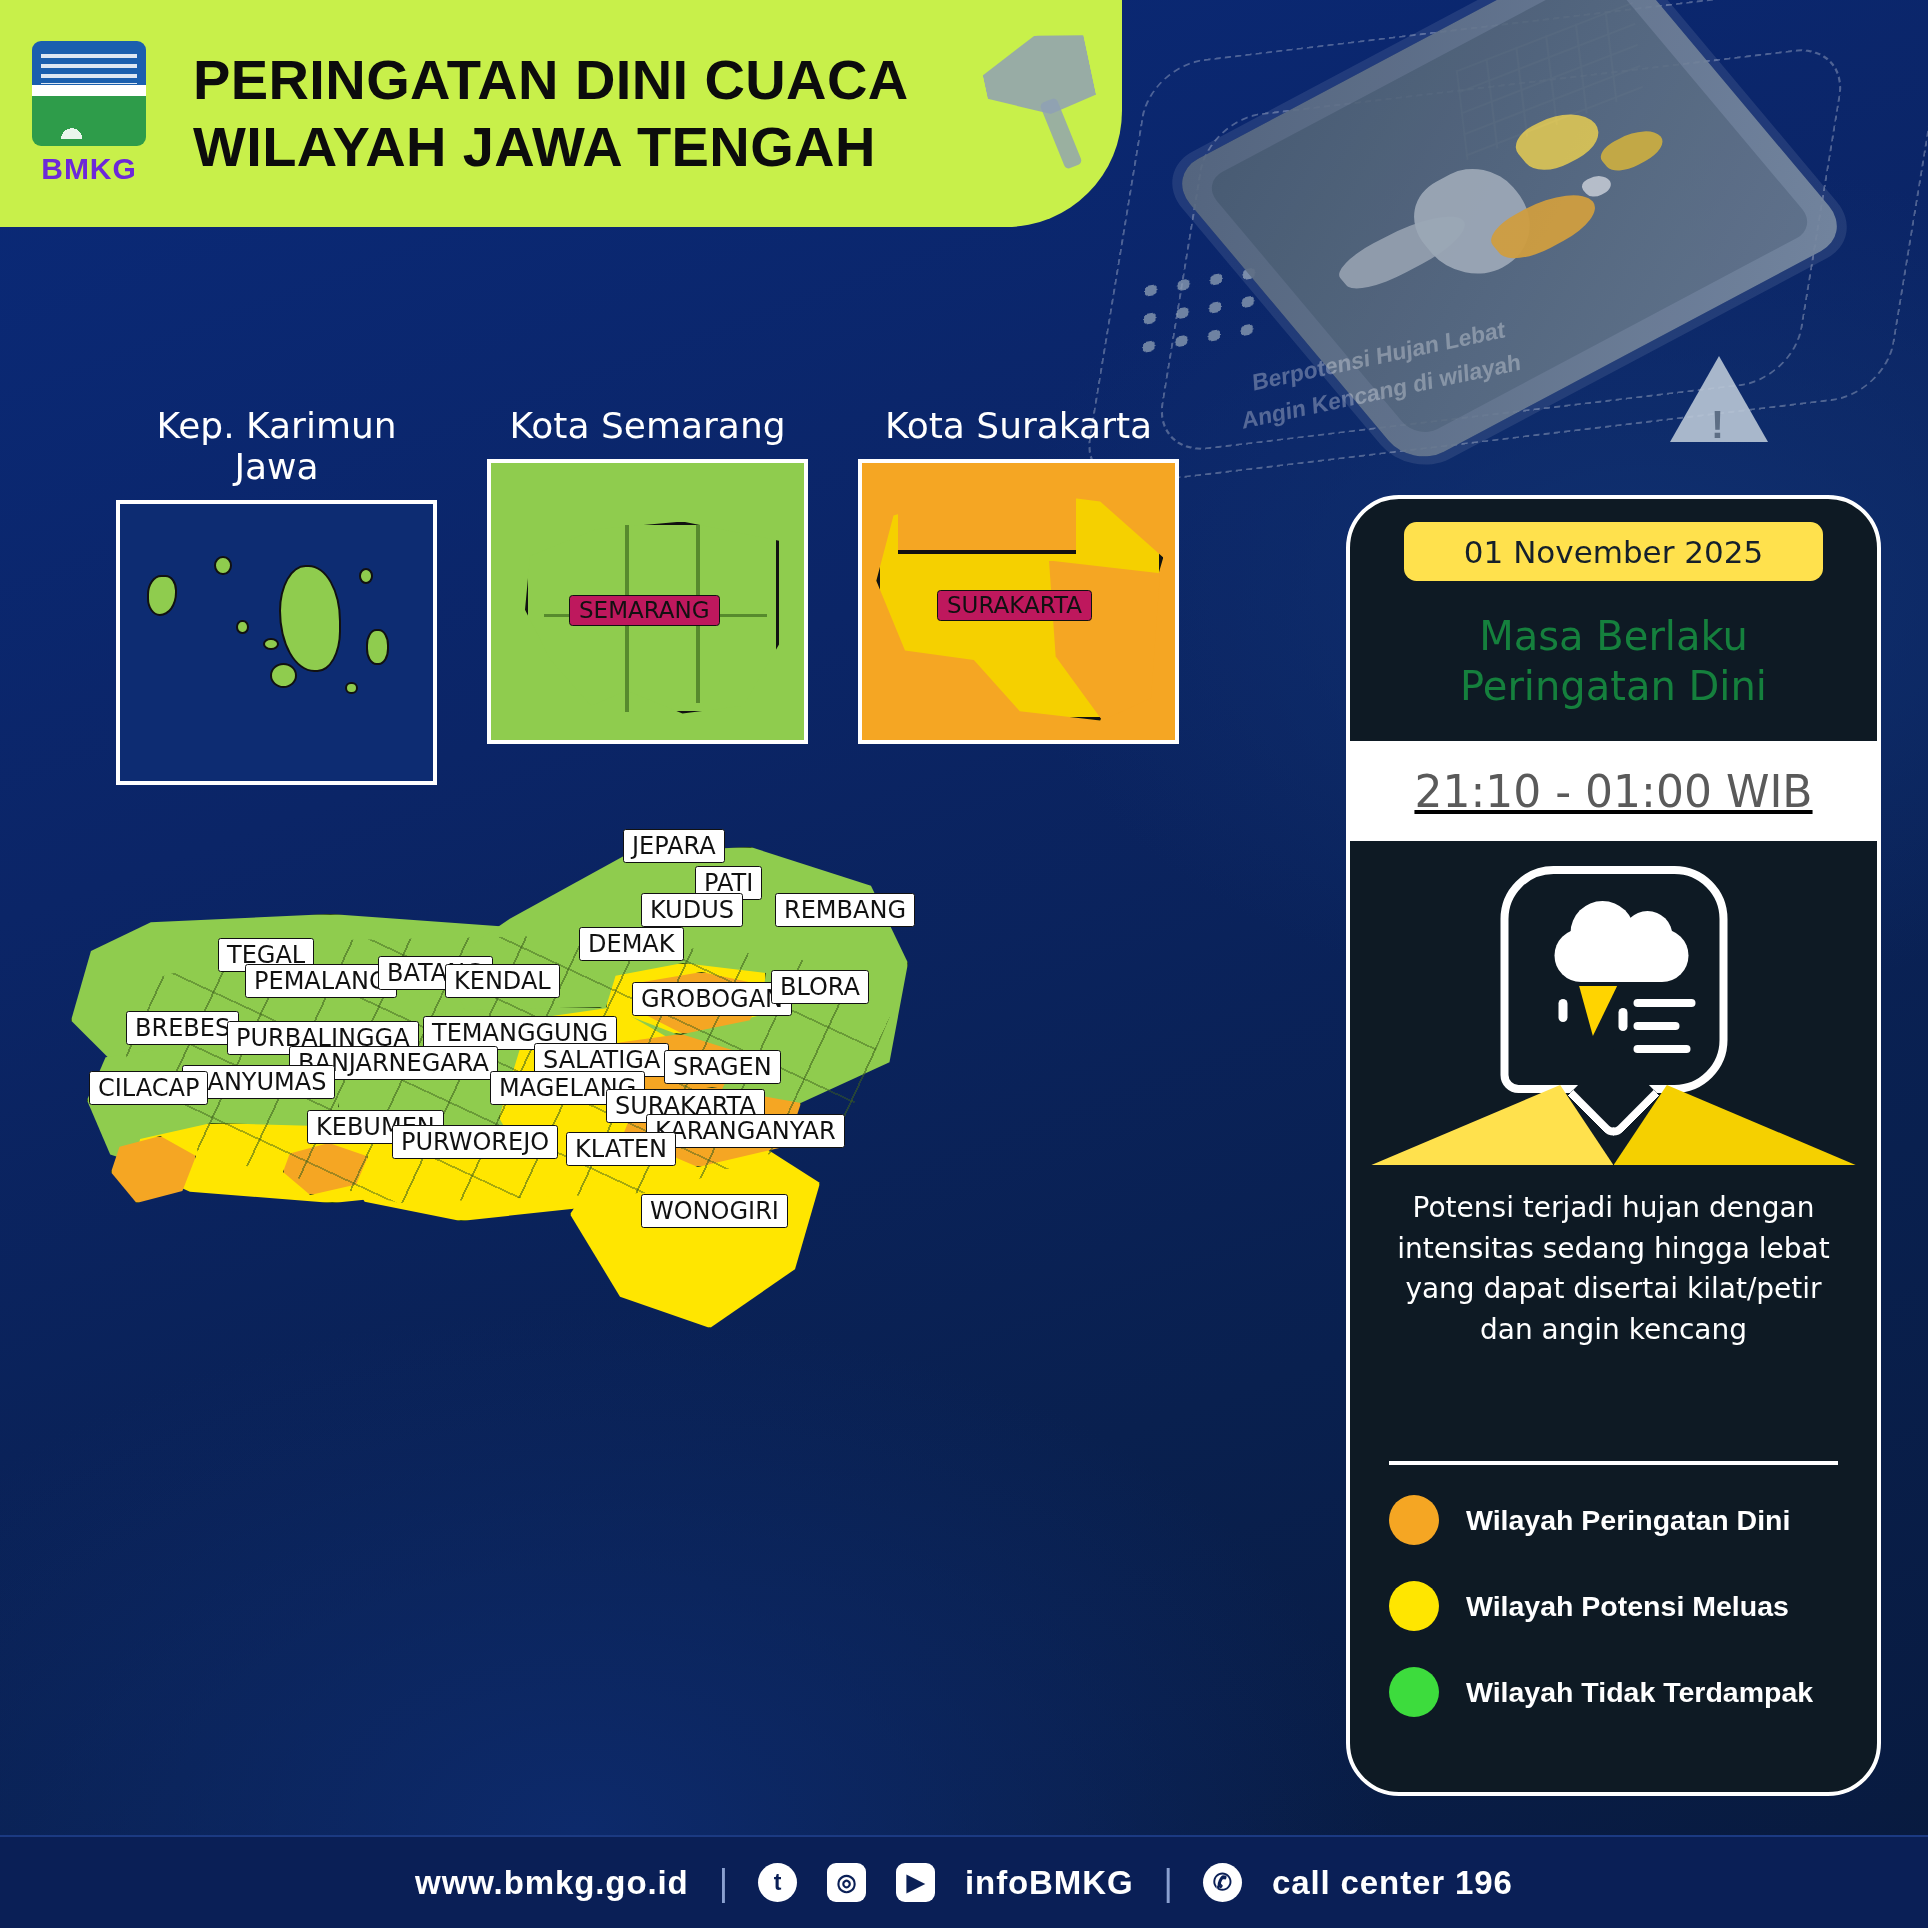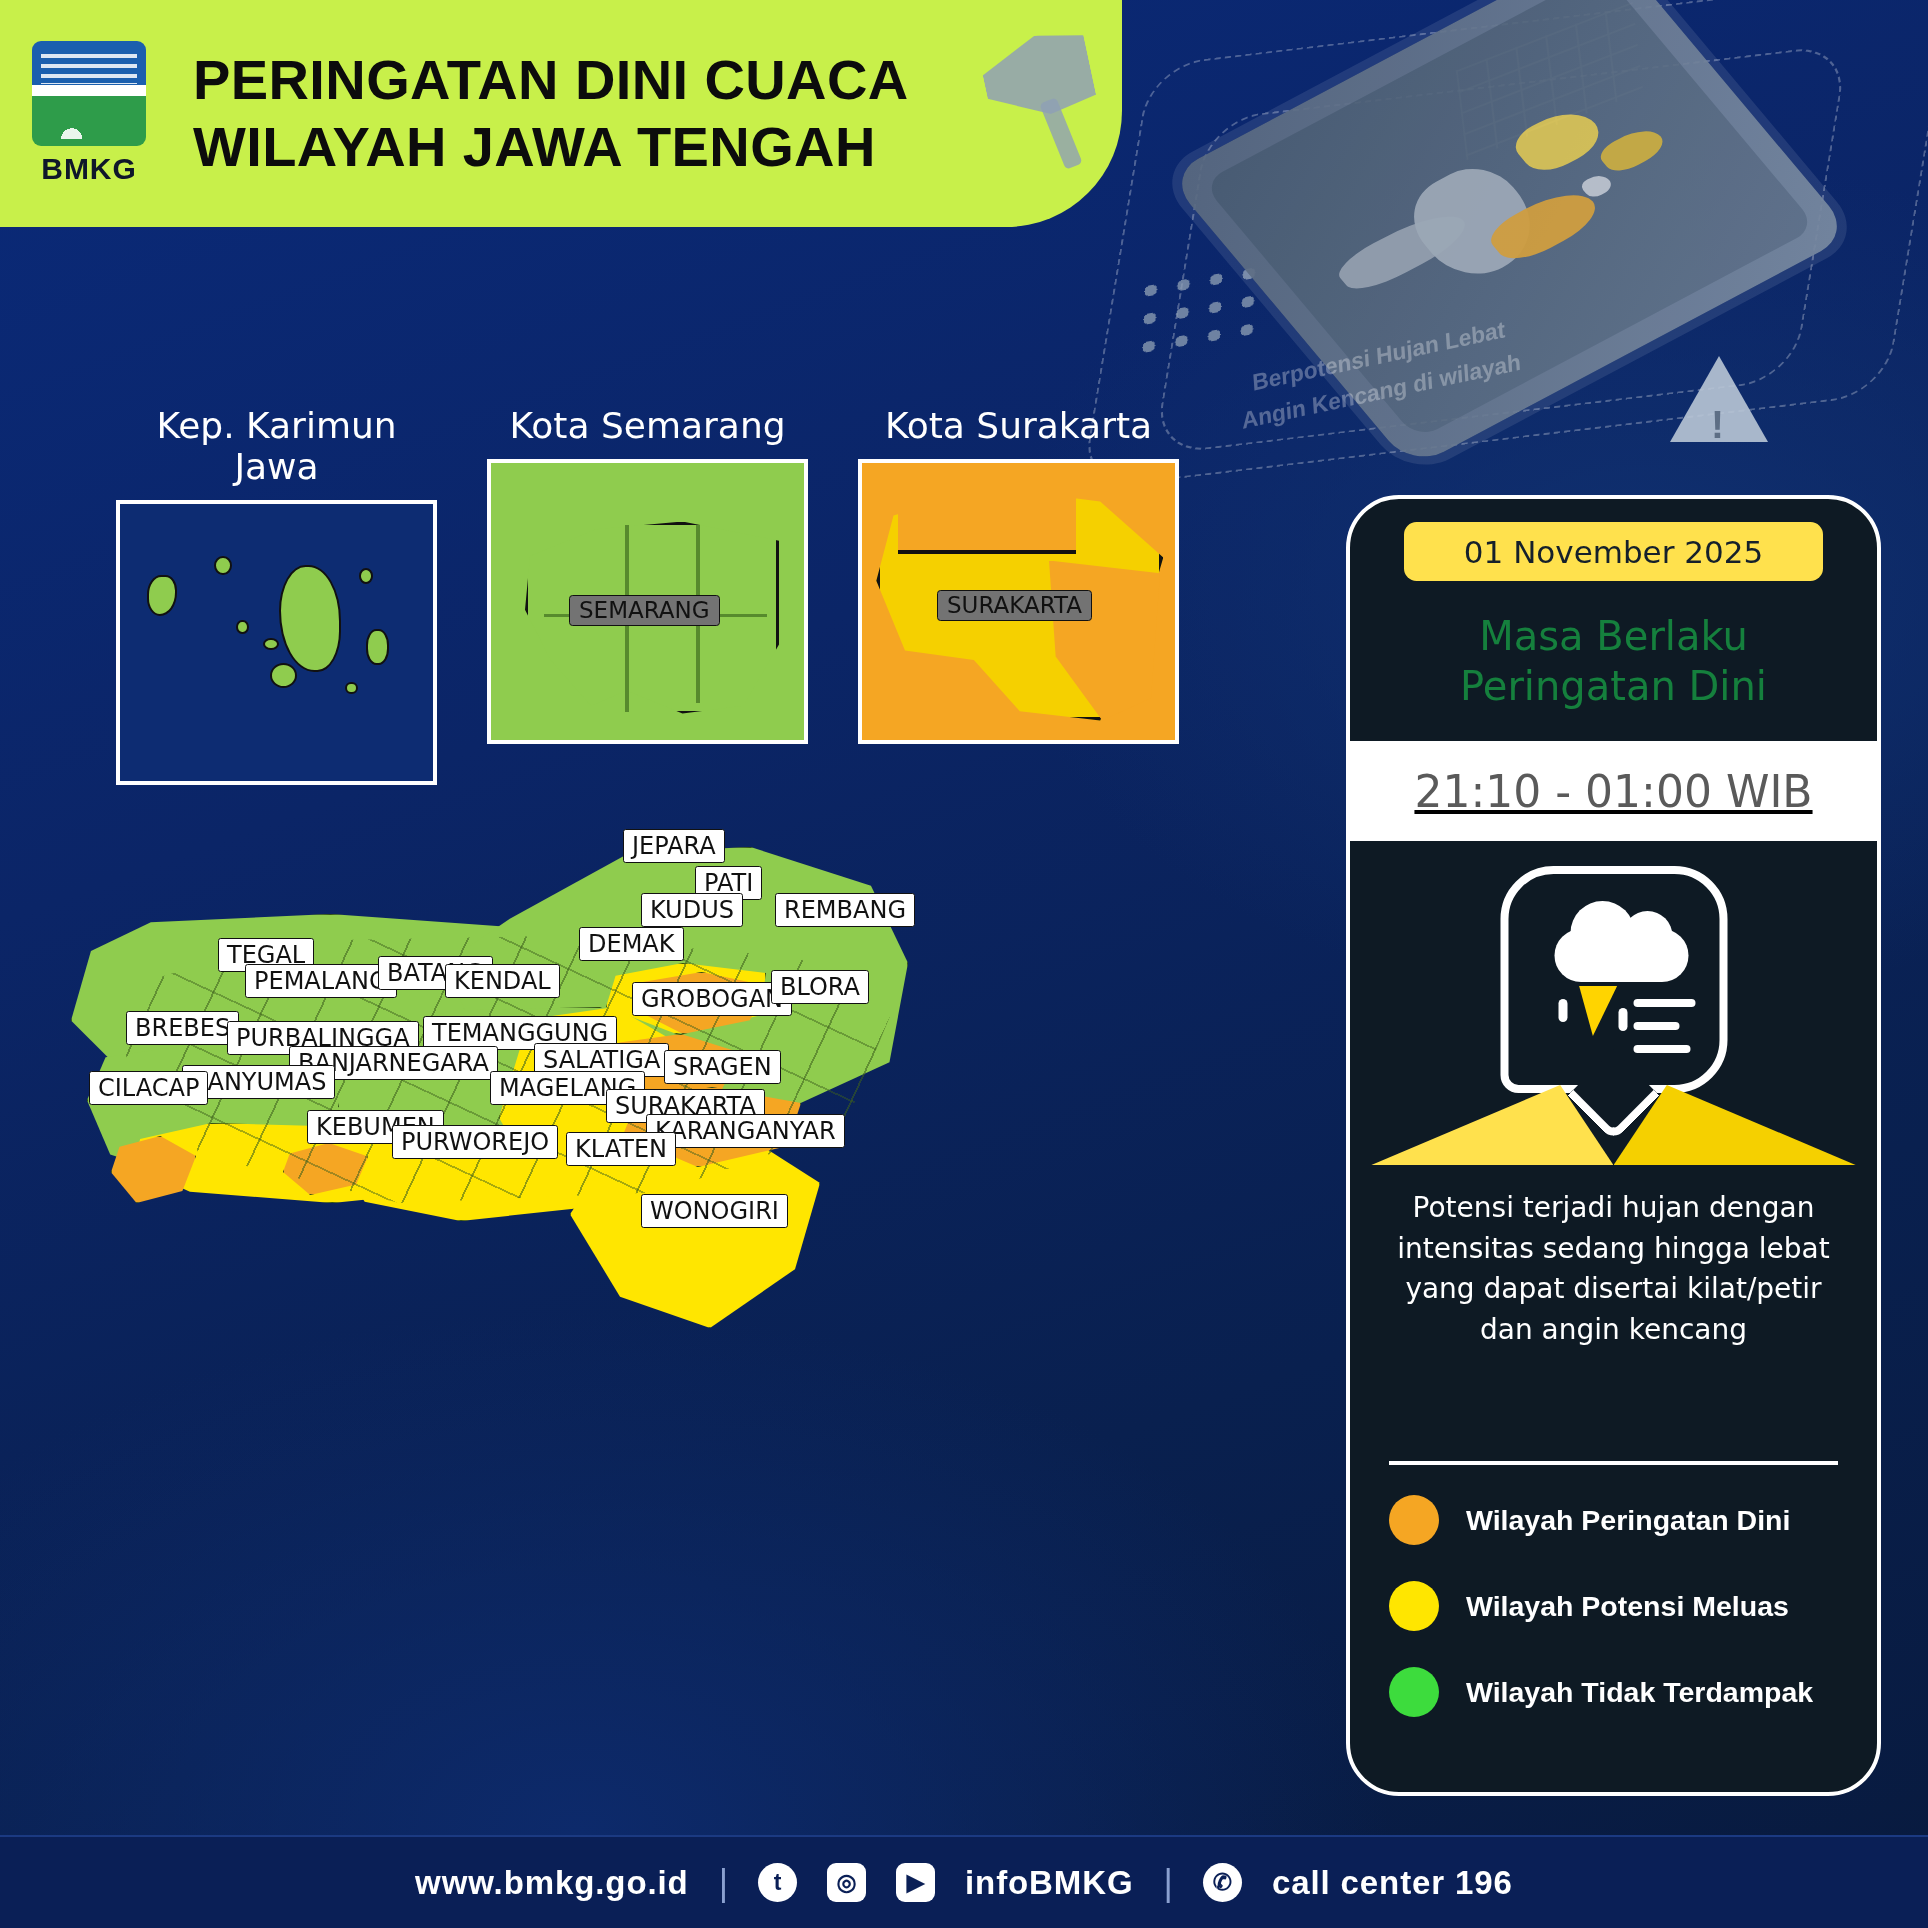--- a/index.html
+++ b/index.html
@@ -35,21 +35,21 @@
   .logo-mark::before {
     content: ""; position: absolute; left: 9px; top: 12.5px; width: 96px; height: 30px;
     background: repeating-linear-gradient(#ffffff 0 4.5px, transparent 4.5px 9.8px);
     opacity: .85;
   }
   .logo-mark::after {
     content: ""; position: absolute; left: 12.5px; bottom: 7.1px; width: 89px; height: 36px;
     background: radial-gradient(circle at 30% 100%, #ffffff 0 10.7px, transparent 10.7px);
     opacity: .9;
   }
-  .logo-text { color: #0f172a; font-weight: bold; font-size: 30px; letter-spacing: 0.9px; margin-top: 5.3px; }
+  .logo-text { color: #6d28d9; font-weight: bold; font-size: 30px; letter-spacing: 0.9px; margin-top: 5.3px; }
   .header-title {
     margin-left: 37px; color: #0c0c0c; font-weight: bold;
     font-size: 56px; line-height: 1.18; letter-spacing: 0.4px;
   }
 
   
   .deco { position: absolute; right: 0; top: 0; width: 962px; height: 499px; pointer-events: none; }
   .phone {
     position: absolute; left: 294px; top: 18px; width: 499px; height: 374px;
     background: linear-gradient(135deg, #5a6a80, #7b8ca3);
@@ -143,21 +143,21 @@
   }
   .sur-or1 {
     position: absolute; left: 36px; top: 25px; width: 178px; height: 66px;
     background: #f5a623; border-bottom: 4.5px solid #111;
   }
   .sur-or2 {
     position: absolute; left: 187px; top: 98px; width: 111px; height: 160px;
     background: #f5a623; clip-path: polygon(0 0,100% 8%,92% 86%,48% 100%, 6% 60%);
   }
   .city-label {
-    position: absolute; background: #737373; border: 1.8px solid #111; border-radius: 3.6px;
+    position: absolute; background: #be185d; border: 1.8px solid #111; border-radius: 3.6px;
     padding: 1.8px 9px; font-size: 23px; color: #111; white-space: nowrap;
     font-family: "DejaVu Sans", sans-serif;
   }
 
   
   .mainmap { position: absolute; left: 71px; top: 829px; width: 1248px; height: 713px; }
   .reg-label {
     position: absolute; background: #ffffff; border: 1.8px solid #111;
     padding: 1.8px 8px; font-size: 24px; color: #111; white-space: nowrap;
     font-family: "DejaVu Sans", sans-serif; border-radius: 2.7px; z-index: 5;

